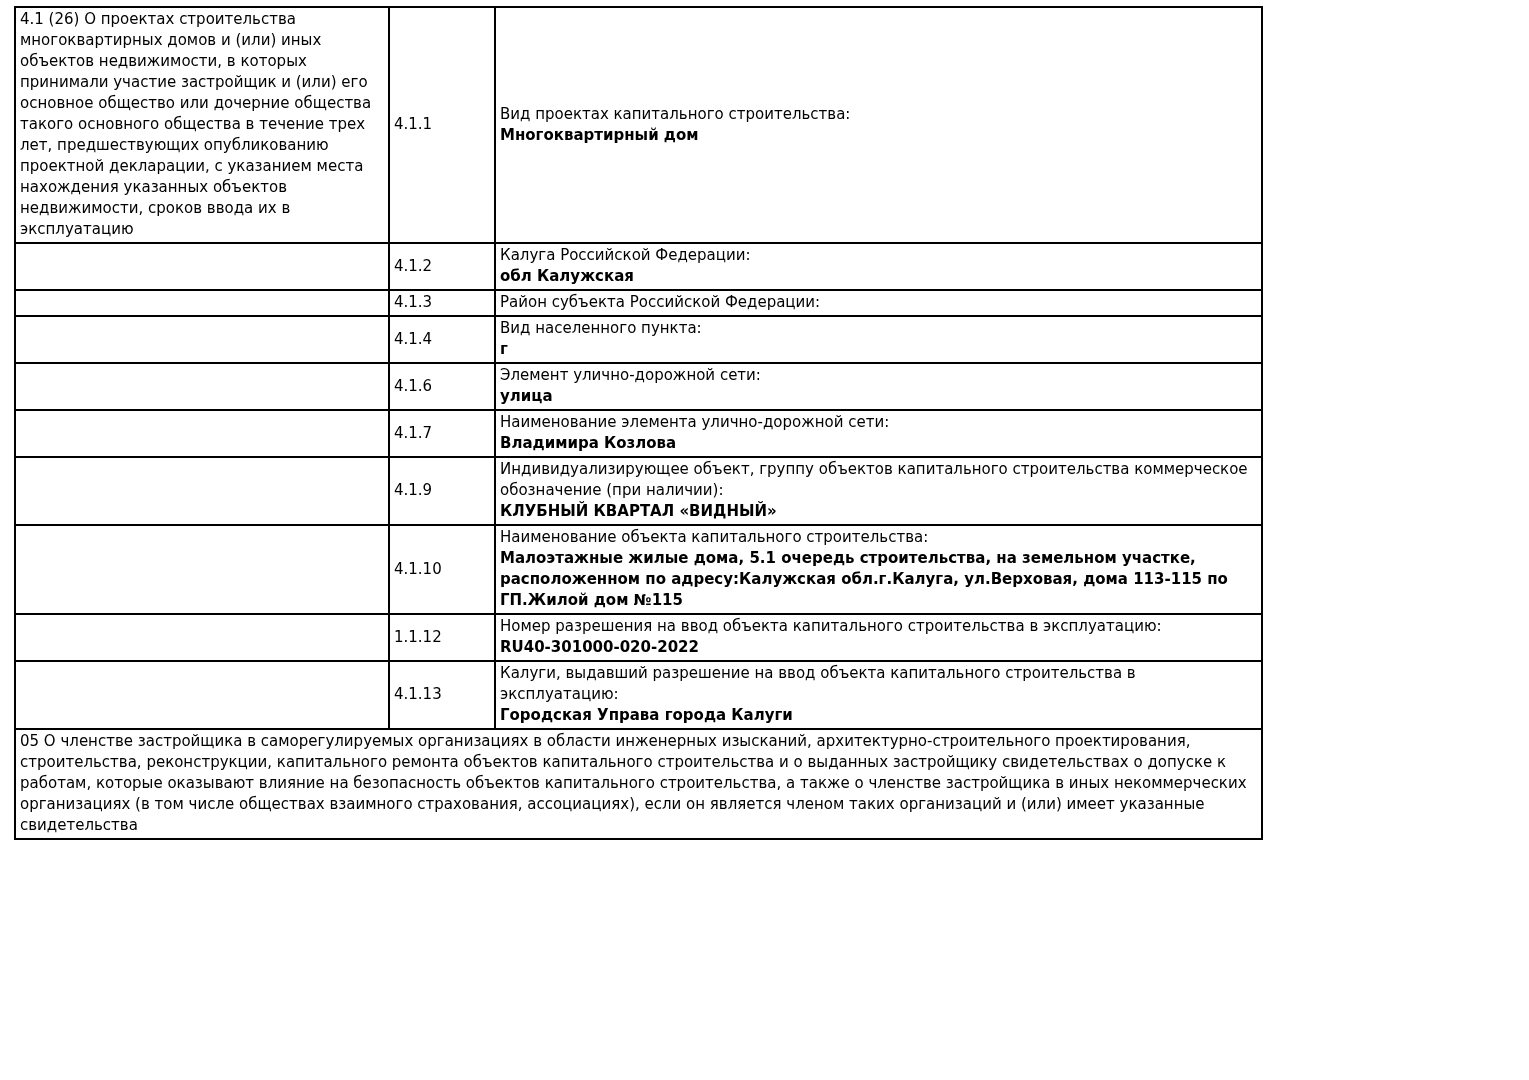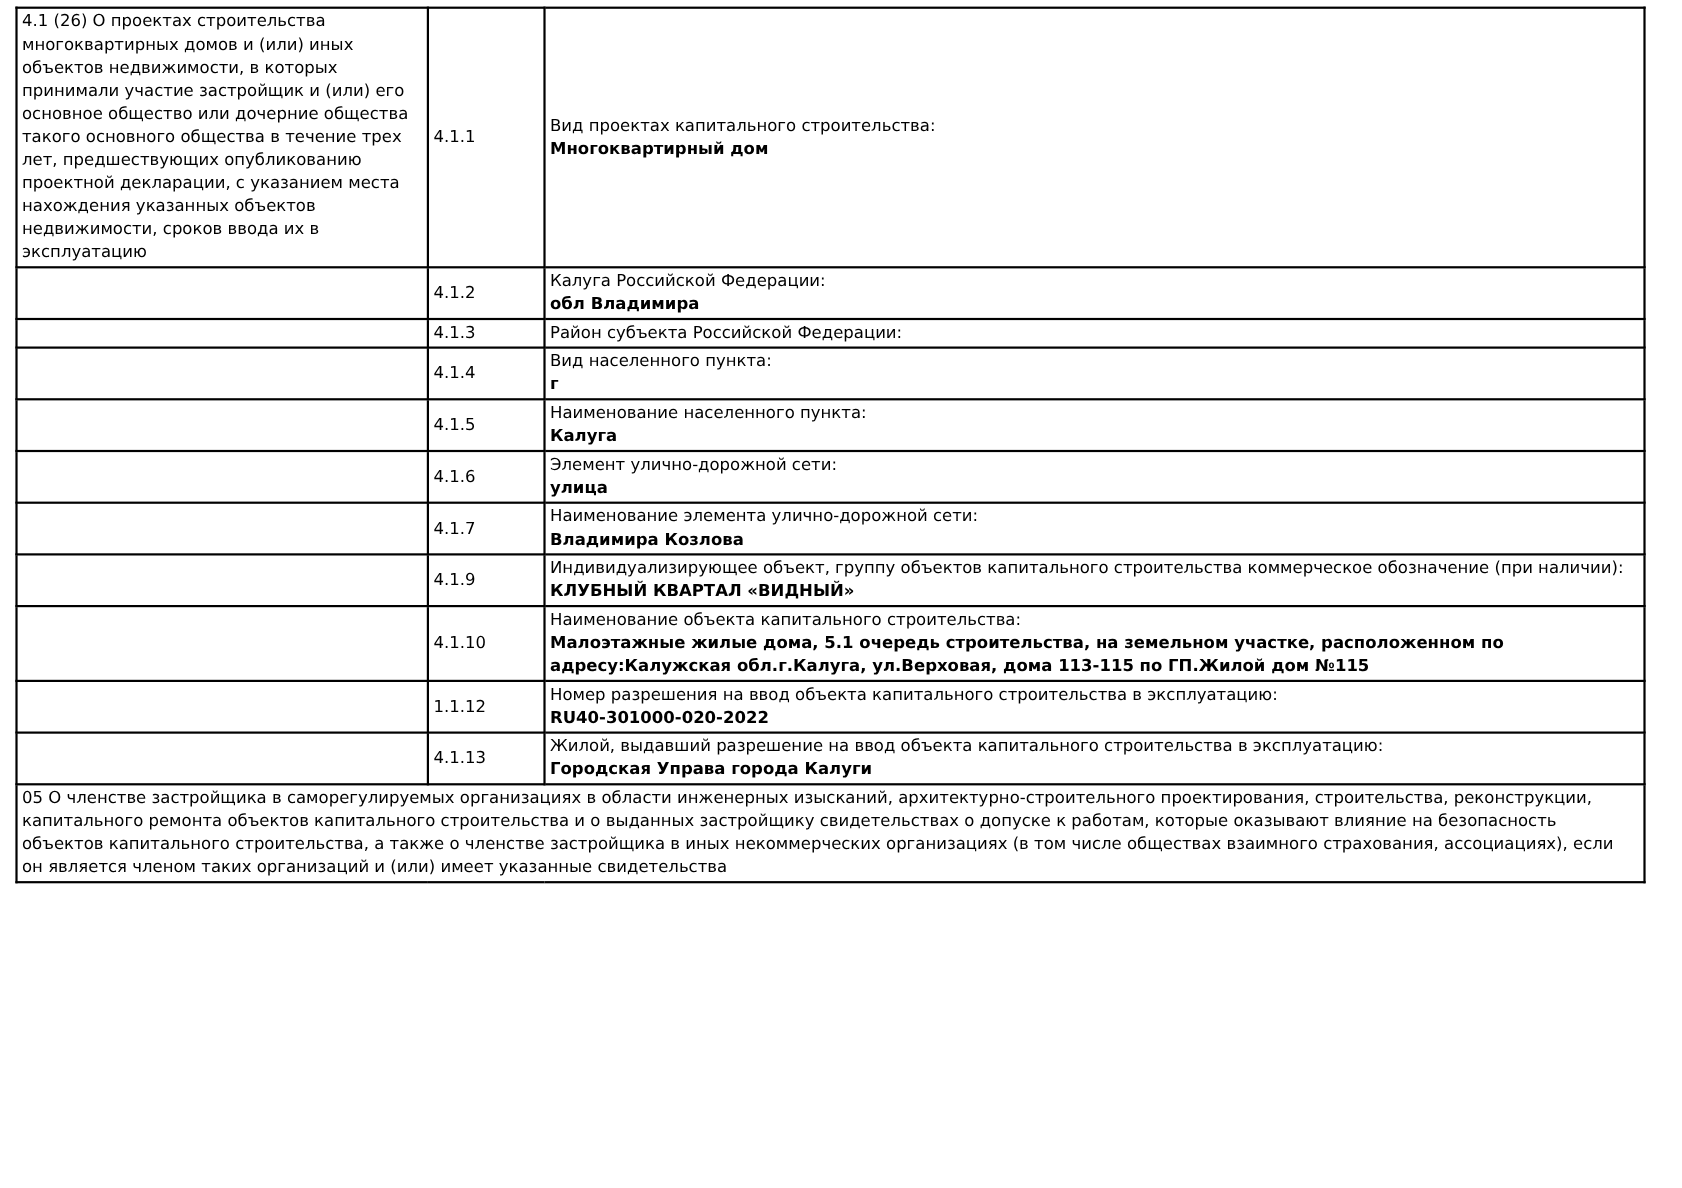--- a/index.html
+++ b/index.html
@@ -15,21 +15,21 @@
     color: #000000;
   }
   .page {
     width: 1529px;
     min-height: 1080px;
     padding: 6px 12px 0 14px;
   }
   table.decl {
     border-collapse: collapse;
     table-layout: fixed;
-    width: 1482px;
+    width: 1249px;
     padding-left: 41px;
   }
   table.decl td {
     border: 2px solid #000000;
     padding: 1px 4px 2px 4px;
     vertical-align: middle;
     word-wrap: break-word;
   }
   td.c1 { }
   td.c2 { }
@@ -57,21 +57,21 @@
           <div class="label">Вид проектах капитального строительства:</div>
           <div class="val">Многоквартирный дом</div>
         </td>
       </tr>
 
       <tr>
         <td class="c1"></td>
         <td class="c2">4.1.2</td>
         <td class="c3">
           <div class="label">Калуга Российской Федерации:</div>
-          <div class="val">обл Владимира</div>
+          <div class="val">обл Калужская</div>
         </td>
       </tr>
 
       <tr>
         <td class="c1"></td>
         <td class="c2">4.1.3</td>
         <td class="c3">
           <div class="label">Район субъекта Российской Федерации:</div>
 
         </td>
@@ -79,28 +79,20 @@
 
       <tr>
         <td class="c1"></td>
         <td class="c2">4.1.4</td>
         <td class="c3">
           <div class="label">Вид населенного пункта:</div>
           <div class="val">г</div>
         </td>
       </tr>
 
-      <tr>
-        <td class="c1"></td>
-        <td class="c2">4.1.5</td>
-        <td class="c3">
-          <div class="label">Наименование населенного пункта:</div>
-          <div class="val">Калуга</div>
-        </td>
-      </tr>
 
       <tr>
         <td class="c1"></td>
         <td class="c2">4.1.6</td>
         <td class="c3">
           <div class="label">Элемент улично-дорожной сети:</div>
           <div class="val">улица</div>
         </td>
       </tr>
 
@@ -139,21 +131,21 @@
         <td class="c3">
           <div class="label">Номер разрешения на ввод объекта капитального строительства в эксплуатацию:</div>
           <div class="val">RU40-301000-020-2022</div>
         </td>
       </tr>
 
       <tr>
         <td class="c1"></td>
         <td class="c2">4.1.13</td>
         <td class="c3">
-          <div class="label">Жилой, выдавший разрешение на ввод объекта капитального строительства в эксплуатацию:</div>
+          <div class="label">Калуги, выдавший разрешение на ввод объекта капитального строительства в эксплуатацию:</div>
           <div class="val">Городская Управа города Калуги</div>
         </td>
       </tr>
 
       <tr>
         <td class="footer-cell" colspan="3">05 О членстве застройщика в саморегулируемых организациях в области инженерных изысканий, архитектурно-строительного проектирования, строительства, реконструкции, капитального ремонта объектов капитального строительства и о выданных застройщику свидетельствах о допуске к работам, которые оказывают влияние на безопасность объектов капитального строительства, а также о членстве застройщика в иных некоммерческих организациях (в том числе обществах взаимного страхования, ассоциациях), если он является членом таких организаций и (или) имеет указанные свидетельства</td>
       </tr>
 
     </tbody>
   </table>

